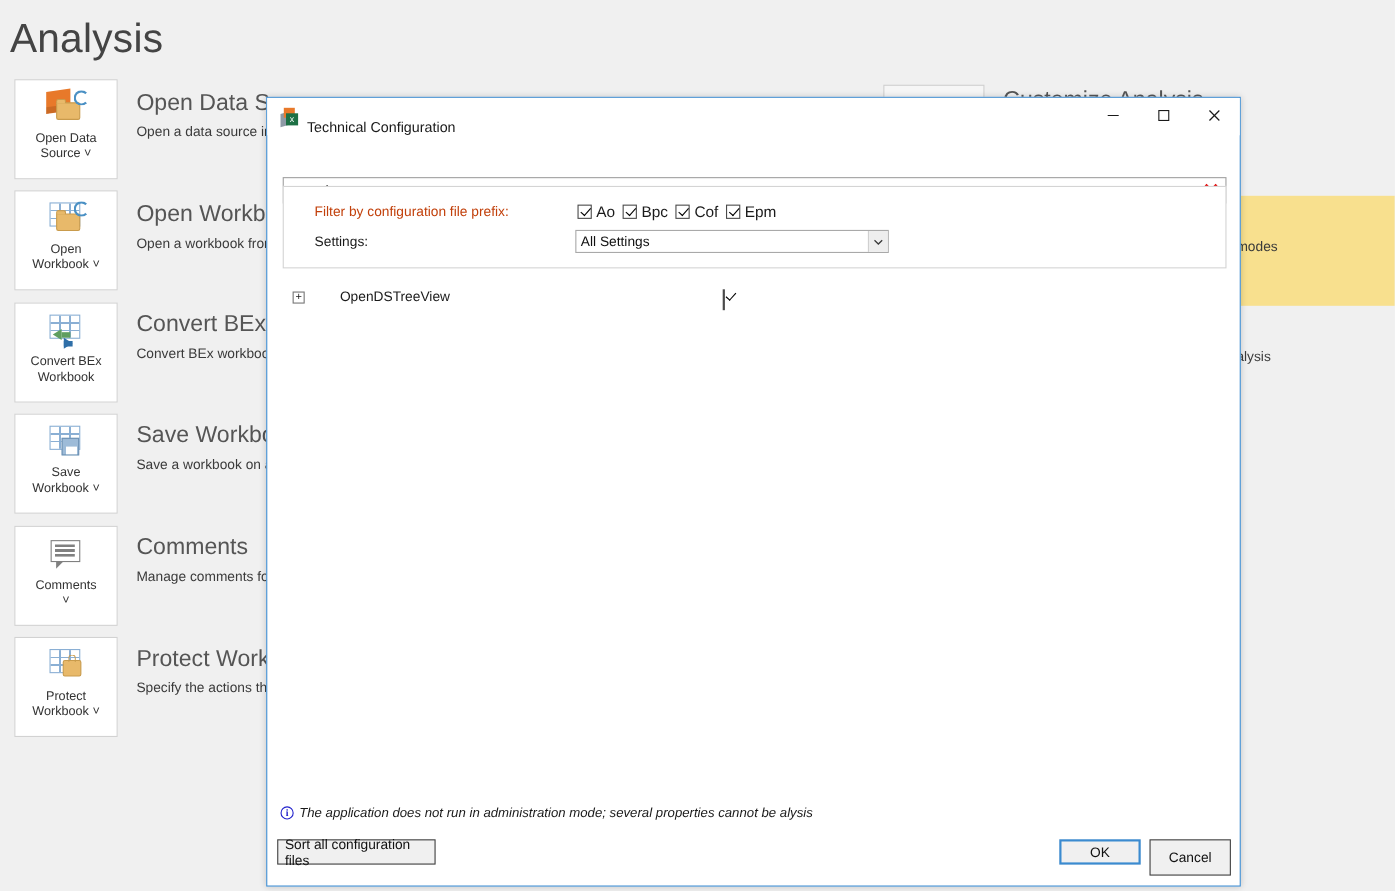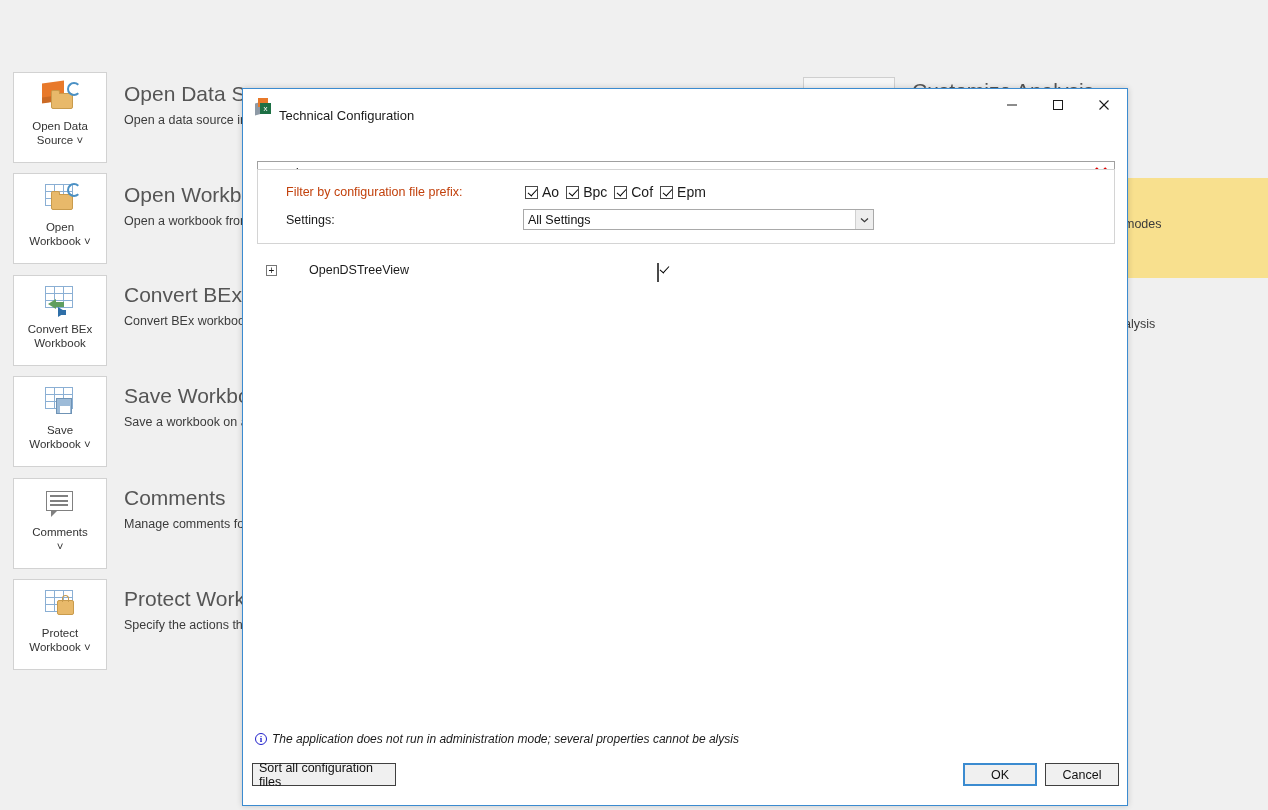--- a/index.html
+++ b/index.html
@@ -460,21 +460,21 @@
     border: solid #000;
     border-width: 0 1.7px 1.7px 0;
     transform: rotate(42deg);
   }
   .cb-label { font-size: 14px; color: #1a1a1a; }
 
   #settings-select {
     position: absolute;
     left: 280px;
     top: 120px;
-    width: 351px;
+    width: 285px;
     height: 21px;
     border: 1px solid #a9a9a9;
     background: #ffffff;
     box-sizing: border-box;
     font-size: 12.5px;
     color: #111;
     font-family: "Liberation Sans", sans-serif;
     padding: 0 4px;
     display: flex;
     align-items: center;
@@ -586,28 +586,29 @@
     width: 74px;
     height: 23px;
     border-color: #3b8bd0;
     border-width: 2px;
     background: #f0f0f0;
   }
   #btn-cancel {
     left: 802px;
     top: 674px;
     width: 74px;
-    height: 23px;
+    height: 33px;
   }
 </style>
 </head>
 <body>
 
 <div id="bg-app">
 
+  <div id="bg-title">Analysis</div>
 
   <div class="bg-row" style="top:72px">
     <div class="bg-tile">
       <div class="tile-icon">
         <span class="cube-icon"></span>
         <span class="folder-icon"></span>
         <span class="refresh-arrow"></span>
       </div>
       <div class="tile-label">
         <div>Open Data</div>

